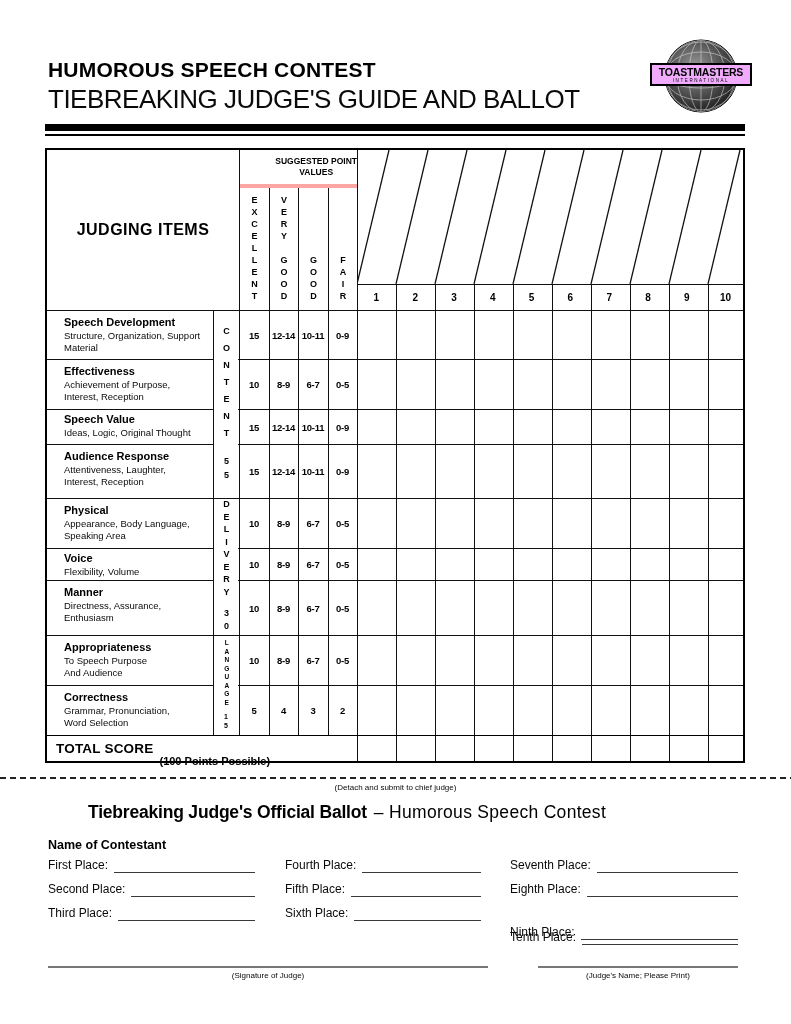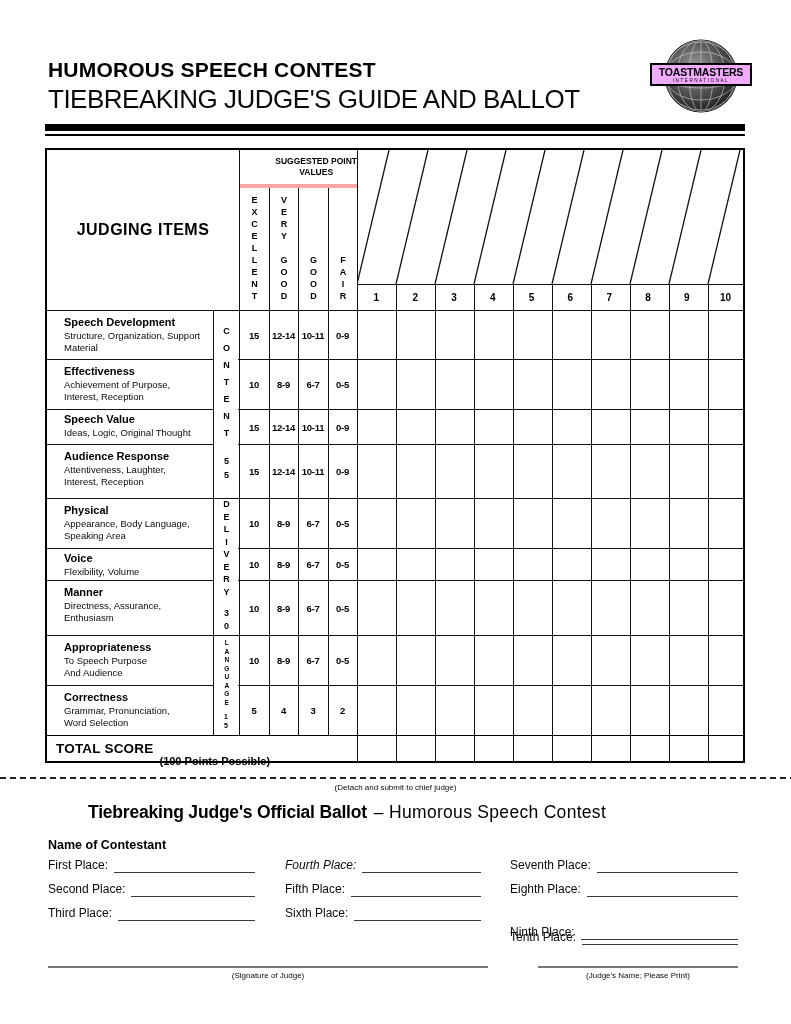--- a/index.html
+++ b/index.html
@@ -315,21 +315,21 @@
       <span class="place-line"></span>
     </div>
   <div class="place" style="left:48px;top:880px;width:207px;">
       <span class="place-label">Second Place:</span>
       <span class="place-line"></span>
     </div>
   <div class="place" style="left:48px;top:904px;width:207px;">
       <span class="place-label">Third Place:</span>
       <span class="place-line"></span>
     </div>
-  <div class="place" style="left:285px;top:856px;width:196px;font-style:italic;">
+  <div class="place" style="left:285px;top:856px;width:196px;">
       <span class="place-label">Fourth Place:</span>
       <span class="place-line"></span>
     </div>
   <div class="place" style="left:285px;top:880px;width:196px;">
       <span class="place-label">Fifth Place:</span>
       <span class="place-line"></span>
     </div>
   <div class="place" style="left:285px;top:904px;width:196px;">
       <span class="place-label">Sixth Place:</span>
       <span class="place-line"></span>

